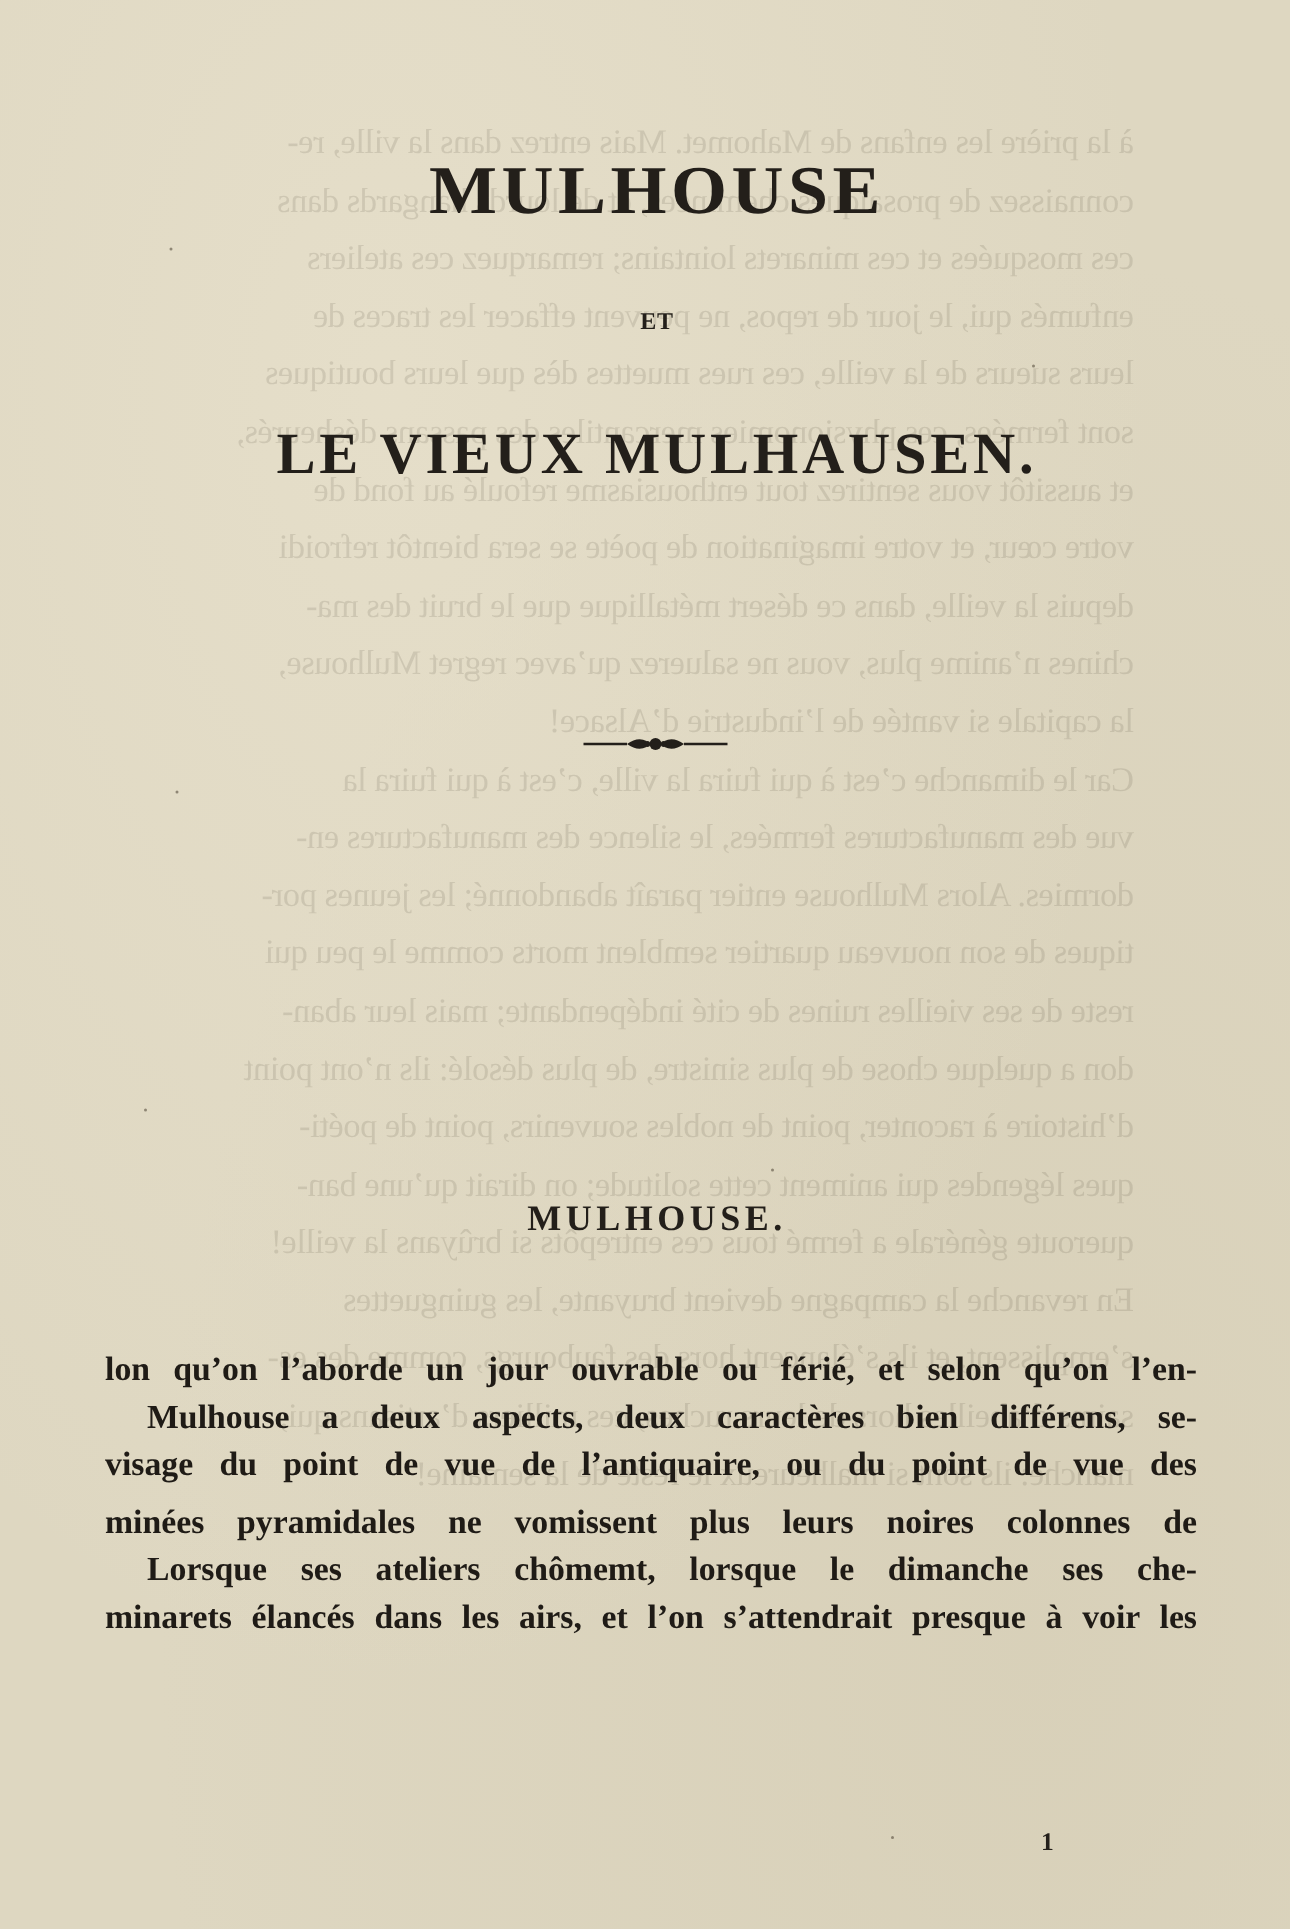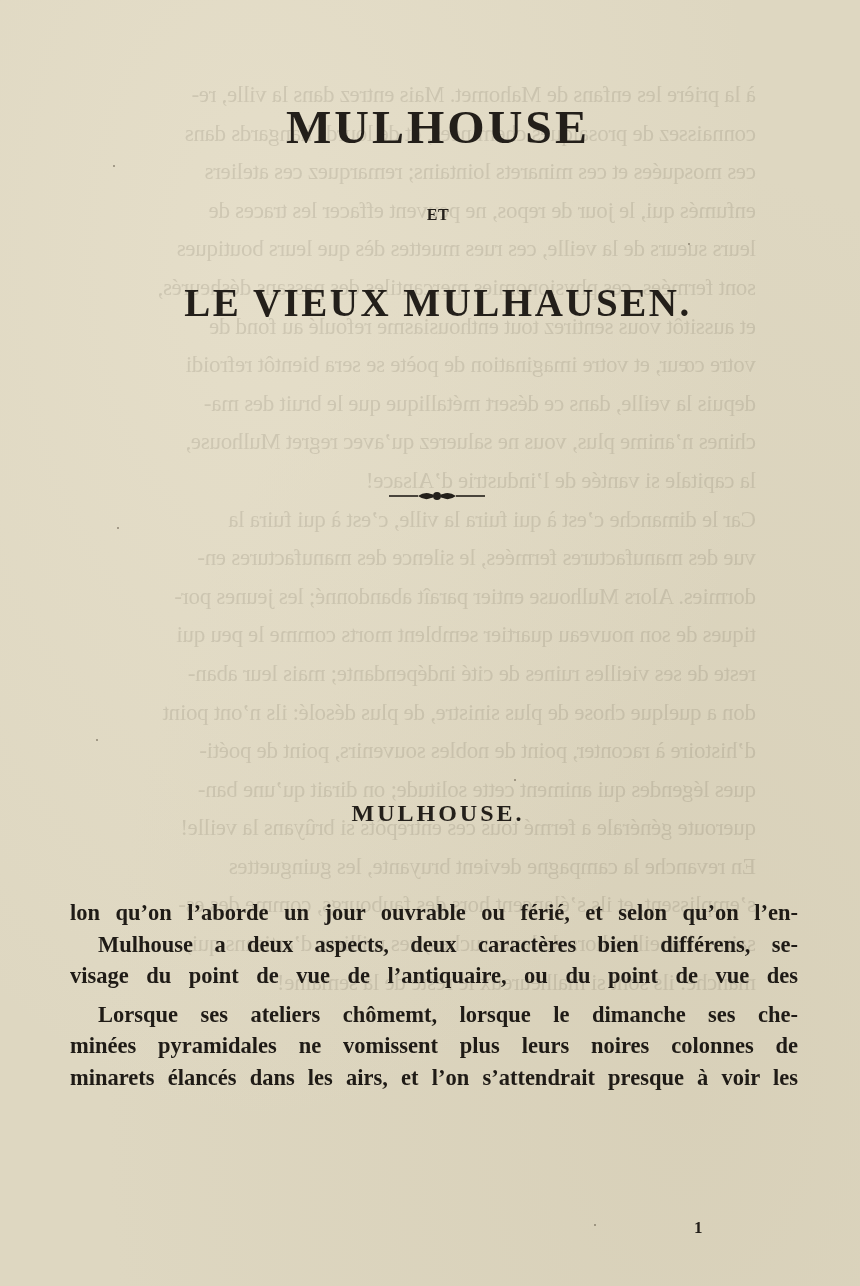--- a/index.html
+++ b/index.html
@@ -201,22 +201,22 @@
   <div class="section-title">MULHOUSE.</div>
 
   <div class="body-text">
     <div>
       <span class="para-line">lon qu’on l’aborde un jour ouvrable ou férié, et selon qu’on l’en-</span>
       <span class="para-line indent">Mulhouse a deux aspects, deux caractères bien différens, se-</span>
       <span class="para-line">visage du point de vue de l’antiquaire, ou du point de vue des</span>
     </div>
     <div class="para-gap"></div>
     <div>
+      <span class="para-line">minées pyramidales ne vomissent plus leurs noires colonnes de</span>
       <span class="para-line indent">Lorsque ses ateliers chômemt, lorsque le dimanche ses che-</span>
-      <span class="para-line">minées pyramidales ne vomissent plus leurs noires colonnes de</span>
       <span class="para-line">minarets élancés dans les airs, et l’on s’attendrait presque à voir les</span>
     </div>
   </div>
 
   <div class="page-number">1</div>
 
   <div class="speck" style="left:113px;top:165px"></div>
   <div class="speck" style="left:688px;top:243px"></div>
   <div class="speck" style="left:514px;top:779px"></div>
   <div class="speck" style="left:117px;top:527px"></div>

